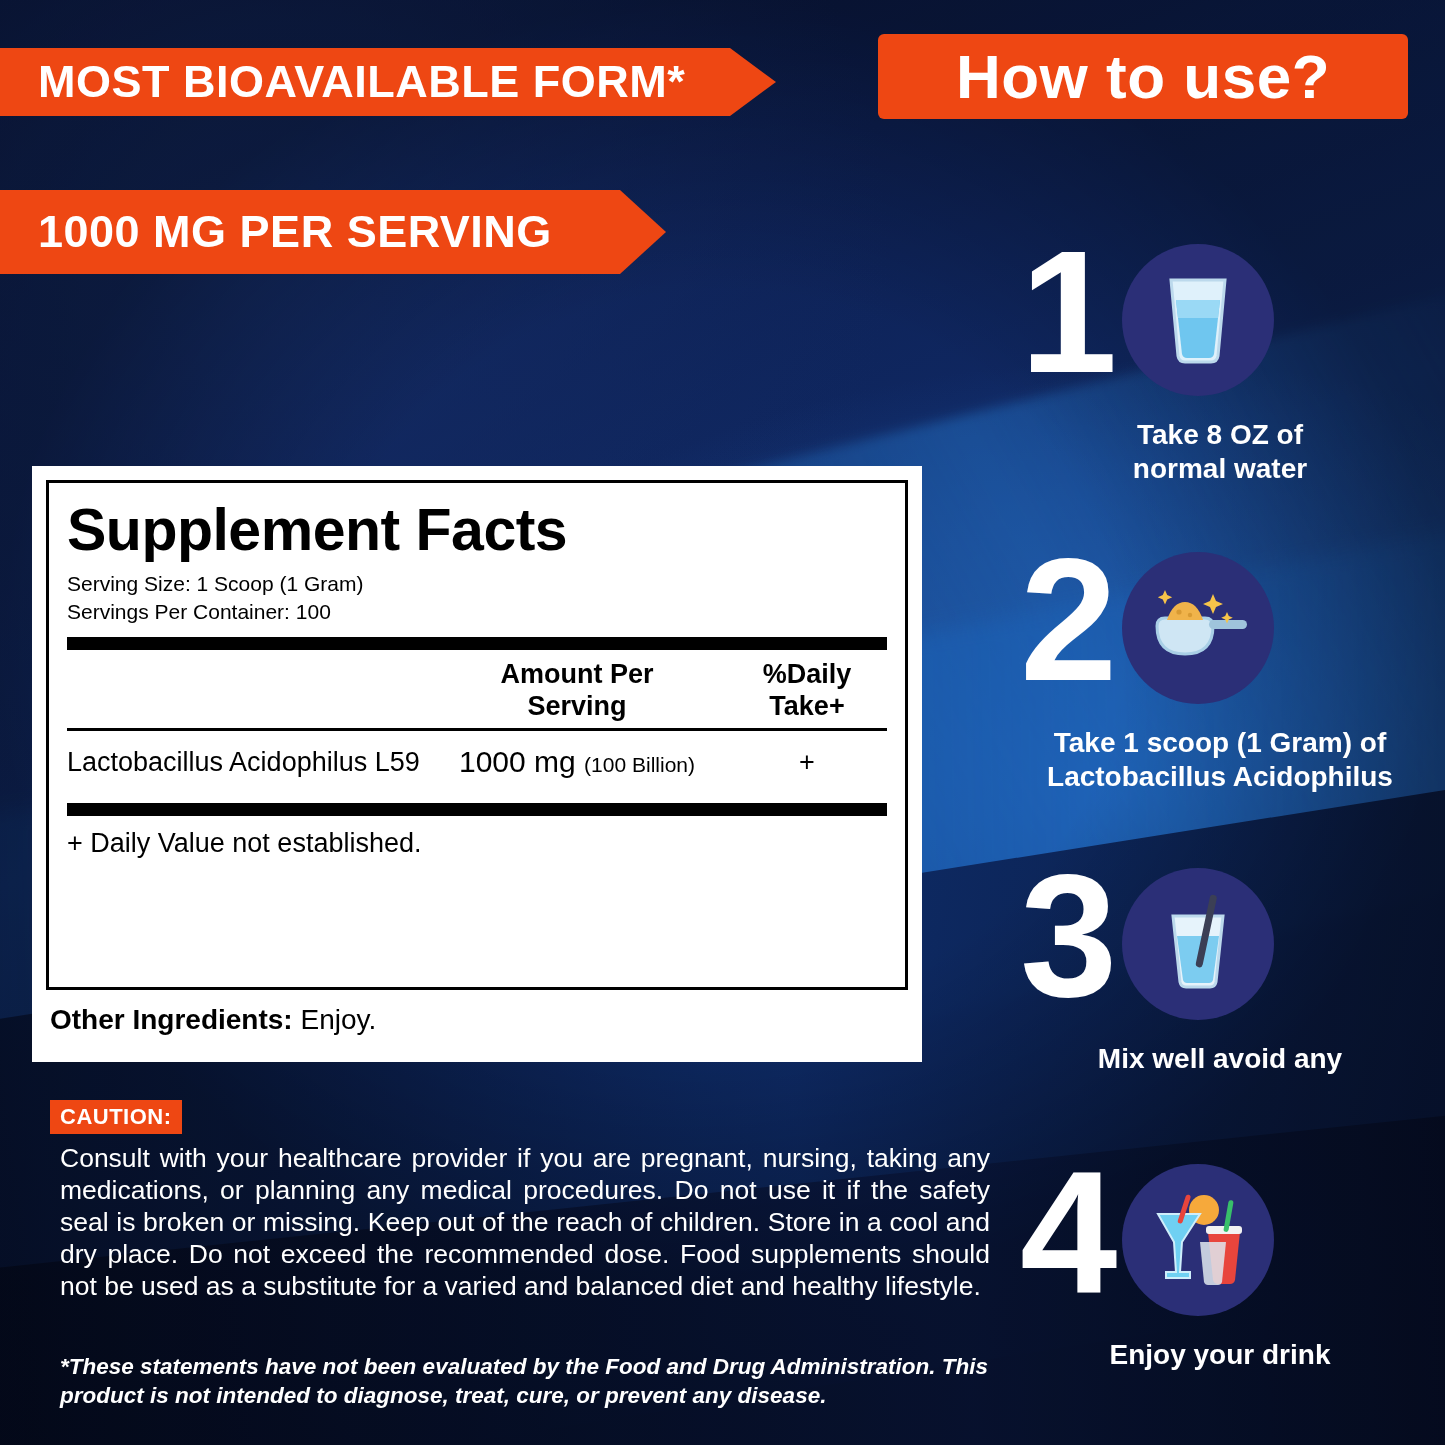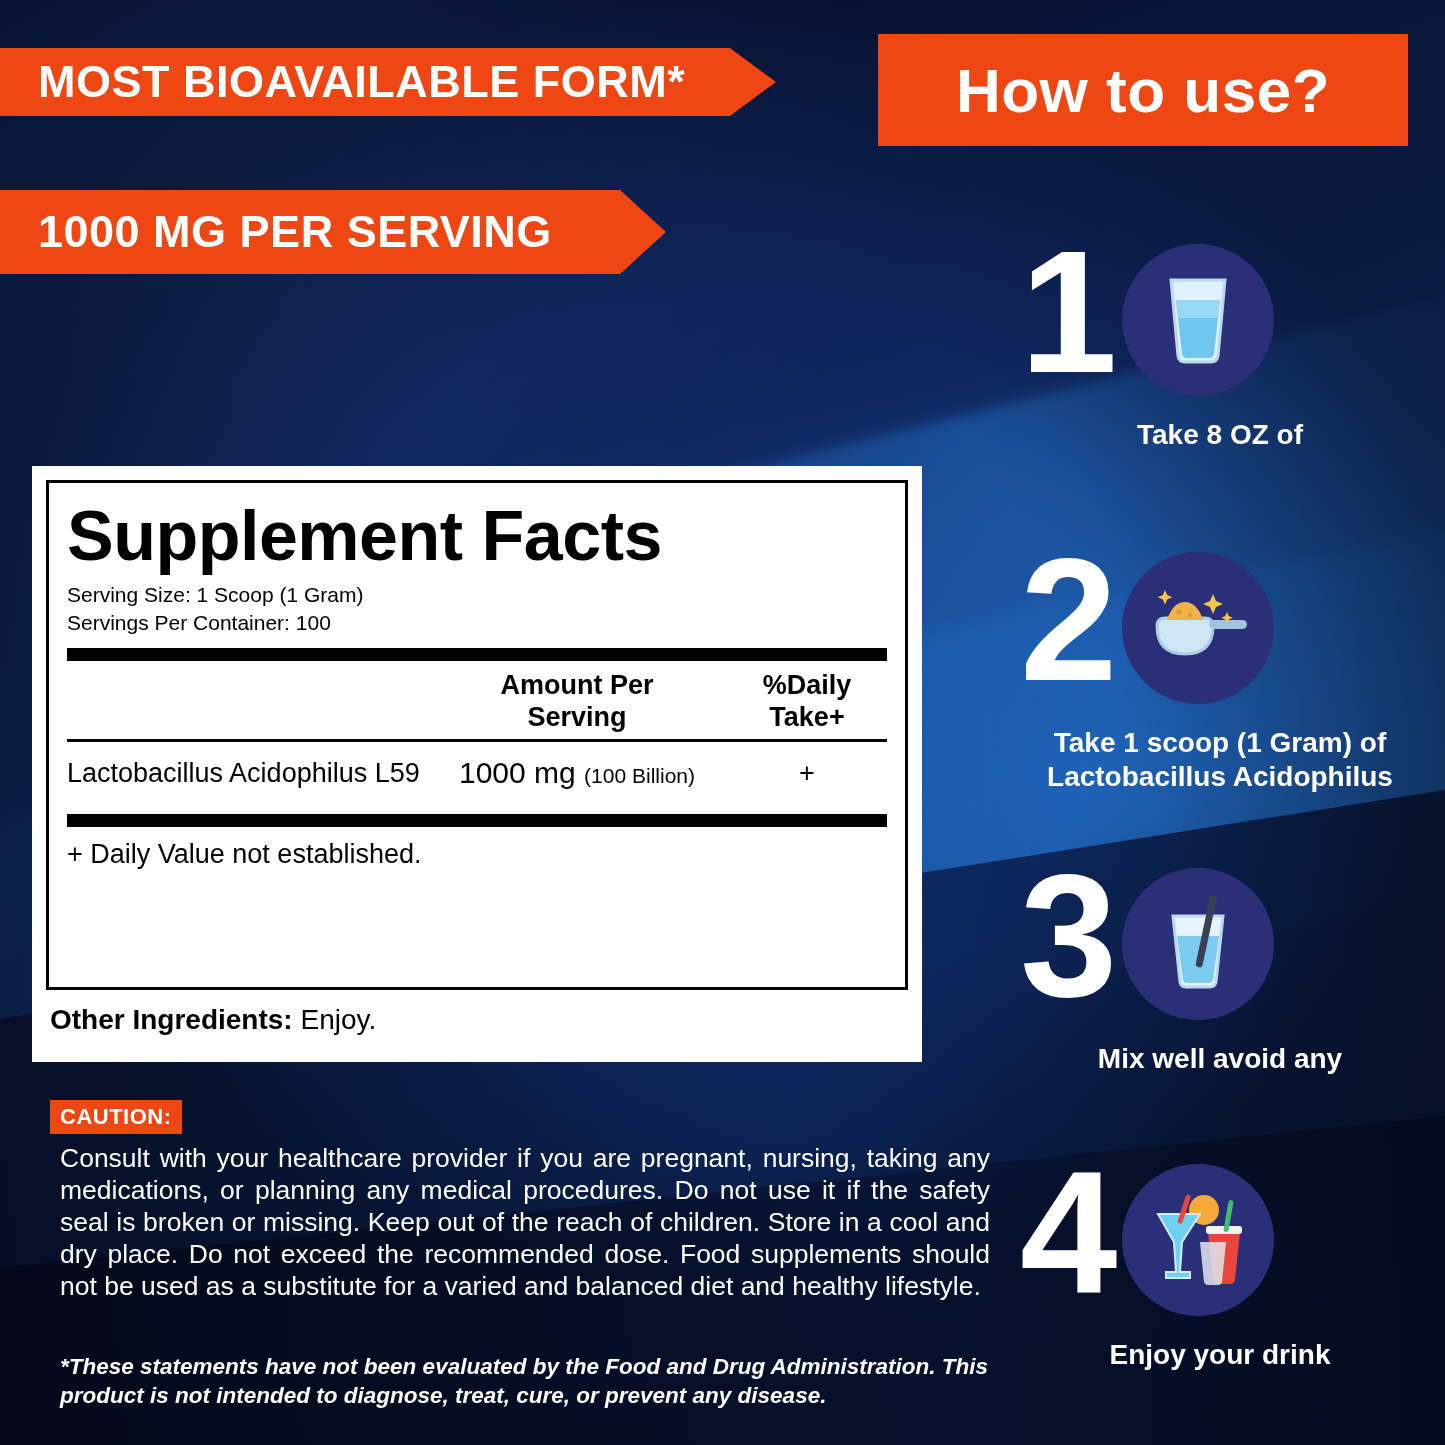--- a/index.html
+++ b/index.html
@@ -97,46 +97,47 @@
     height: 84px;
     width: 628px;
     padding-left: 38px;
     font-size: 45px;
     clip-path: polygon(0 0, calc(100% - 46px) 0, 100% 50%, calc(100% - 46px) 100%, 0 100%);
     align-items: center;
   }
   .banner-howto {
     left: 878px;
     top: 34px;
-    height: 112px;
+    height: 85px;
     width: 530px;
     justify-content: center;
     font-size: 62px;
     font-weight: 700;
+    border-radius: 6px;
   }
 
   
   .sf-panel {
     position: absolute;
     left: 32px;
     top: 466px;
     width: 890px;
     height: 596px;
     background: #ffffff;
     box-sizing: border-box;
     padding: 14px;
   }
   .sf-inner {
     border: 3px solid #000;
     box-sizing: border-box;
     padding: 10px 18px 12px 18px;
     height: 510px;
   }
   .sf-title {
-    font-size: 70px;
+    font-size: 59px;
     font-weight: 700;
     color: #000;
     line-height: 1.0;
     margin: 8px 0 10px 0;
     letter-spacing: -0.5px;
   }
   .sf-serving {
     font-size: 21px;
     color: #000;
     line-height: 1.35;
@@ -359,20 +360,21 @@
           <svg width="86" height="96" viewBox="0 0 86 96">
             <path d="M16 10 H70 L63 86 Q62 92 56 92 H30 Q24 92 23 86 Z" fill="#dff1fb" stroke="#bcd9ec" stroke-width="3"></path>
             <path d="M21 30 H65 L59 84 Q58 88 54 88 H32 Q28 88 27 84 Z" fill="#6fc6ef"></path>
             <path d="M21 30 H65 L63 48 H23 Z" fill="#9ad9f5"></path>
           </svg>
         </span>
       </div>
     </div>
     <div class="step-caption">
       <div>Take  8 OZ  of</div>
+      <div>normal water</div>
     </div>
   </div>
 
   <div class="step step-2">
     <div class="step-visual">
       <div class="step-num">2</div>
       <div class="step-circle">
         <span>
           <svg width="110" height="96" viewBox="0 0 110 96">
             <path d="M14 48 Q14 40 22 40 H62 Q70 40 70 48 Q70 76 42 76 Q14 76 14 48 Z" fill="#cfe6f4" stroke="#a9cfe6" stroke-width="3"></path>

